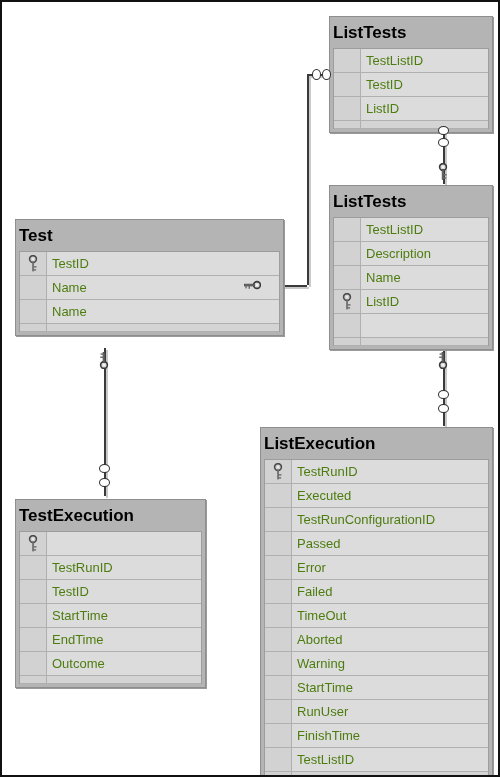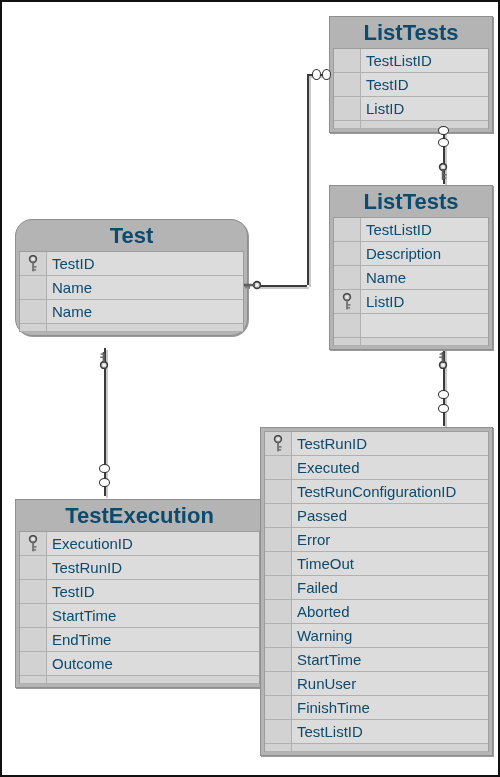--- a/index.html
+++ b/index.html
@@ -15,24 +15,23 @@
   .table{
     position:absolute;
     background:#b4b4b4;
     border:1px solid #8e8e8e;
     box-shadow:1px 1px 0 #9a9a9a;
     box-sizing:border-box;
     padding:3px;
     z-index:4;
   }
   .table-title{
-    text-align:center;
     font-weight:bold;
-    font-size:22px;
-    color:#0c4a6e;
+    font-size:17px;
+    color:#000000;
     line-height:26px;
     height:28px;
     letter-spacing:0px;
     white-space:nowrap;
     overflow:hidden;
   }
   .rows{
     border:1px solid #9d9d9d;
     border-bottom:none;
     background:#d9d9d9;
@@ -49,22 +48,22 @@
   .row.spacer{height:8px;background:#d4d4d4;}
   .rowkey{
     width:26px;
     flex:0 0 26px;
     border-right:1px solid #b0b0b0;
     background:#d2d2d2;
     position:relative;
   }
   .rowname{
     flex:1 1 auto;
-    font-size:15px;
-    color:#0c4a6e;
+    font-size:13px;
+    color:#4d7c0f;
     line-height:23px;
     padding-left:5px;
     white-space:nowrap;
     overflow:hidden;
   }
   
   .keyicon{
     position:absolute;left:7px;top:3px;width:12px;height:18px;
   }
 
@@ -141,21 +140,21 @@
         </div>
         <div class="row">
           <div class="rowkey"></div>
         </div>
         <div class="row spacer">
           <div class="rowkey"></div>
           <div class="rowname"></div>
         </div>
       </div>
     </div>
-    <div class="table" style="left: 13px; top: 217px; width: 233px; border-radius: 17px;">
+    <div class="table" style="left: 13px; top: 217px; width: 269px;">
       <div class="table-title">Test</div>
       <div class="rows">
         <div class="row">
           <div class="rowkey">
             <span class="keyicon"><svg viewBox="0 0 12 18" width="12" height="18">
                 <circle cx="6" cy="4" r="3.4" fill="none" stroke="#4a4a4a" stroke-width="1.6"></circle>
                 <circle cx="6" cy="4" r="1.1" fill="#f2f2f2"></circle>
                 <rect x="5.2" y="6.8" width="1.7" height="9.6" fill="#6a6a6a"></rect>
                 <rect x="6.9" y="11.2" width="2.6" height="1.4" fill="#6a6a6a"></rect>
                 <rect x="6.9" y="14.2" width="2.2" height="1.4" fill="#6a6a6a"></rect>
@@ -170,34 +169,33 @@
         <div class="row">
           <div class="rowkey"></div>
           <div class="rowname">Name</div>
         </div>
         <div class="row spacer">
           <div class="rowkey"></div>
           <div class="rowname"></div>
         </div>
       </div>
     </div>
-    <div class="table" style="left: 13px; top: 497px; width: 249px;">
+    <div class="table" style="left: 13px; top: 497px; width: 191px;">
       <div class="table-title">TestExecution</div>
       <div class="rows">
         <div class="row">
           <div class="rowkey">
             <span class="keyicon"><svg viewBox="0 0 12 18" width="12" height="18">
                 <circle cx="6" cy="4" r="3.4" fill="none" stroke="#4a4a4a" stroke-width="1.6"></circle>
                 <circle cx="6" cy="4" r="1.1" fill="#f2f2f2"></circle>
                 <rect x="5.2" y="6.8" width="1.7" height="9.6" fill="#6a6a6a"></rect>
                 <rect x="6.9" y="11.2" width="2.6" height="1.4" fill="#6a6a6a"></rect>
                 <rect x="6.9" y="14.2" width="2.2" height="1.4" fill="#6a6a6a"></rect>
               </svg></span>
           </div>
-          <div class="rowname">ExecutionID</div>
         </div>
         <div class="row">
           <div class="rowkey"></div>
           <div class="rowname">TestRunID</div>
         </div>
         <div class="row">
           <div class="rowkey"></div>
           <div class="rowname">TestID</div>
         </div>
         <div class="row">
@@ -212,20 +210,21 @@
           <div class="rowkey"></div>
           <div class="rowname">Outcome</div>
         </div>
         <div class="row spacer">
           <div class="rowkey"></div>
           <div class="rowname"></div>
         </div>
       </div>
     </div>
     <div class="table" style="left: 258px; top: 425px; width: 233px;">
+      <div class="table-title">ListExecution</div>
       <div class="rows">
         <div class="row">
           <div class="rowkey">
             <span class="keyicon"><svg viewBox="0 0 12 18" width="12" height="18">
                 <circle cx="6" cy="4" r="3.4" fill="none" stroke="#4a4a4a" stroke-width="1.6"></circle>
                 <circle cx="6" cy="4" r="1.1" fill="#f2f2f2"></circle>
                 <rect x="5.2" y="6.8" width="1.7" height="9.6" fill="#6a6a6a"></rect>
                 <rect x="6.9" y="11.2" width="2.6" height="1.4" fill="#6a6a6a"></rect>
                 <rect x="6.9" y="14.2" width="2.2" height="1.4" fill="#6a6a6a"></rect>
               </svg></span>
@@ -243,25 +242,25 @@
         <div class="row">
           <div class="rowkey"></div>
           <div class="rowname">Passed</div>
         </div>
         <div class="row">
           <div class="rowkey"></div>
           <div class="rowname">Error</div>
         </div>
         <div class="row">
           <div class="rowkey"></div>
+          <div class="rowname">Failed</div>
+        </div>
+        <div class="row">
+          <div class="rowkey"></div>
           <div class="rowname">TimeOut</div>
-        </div>
-        <div class="row">
-          <div class="rowkey"></div>
-          <div class="rowname">Failed</div>
         </div>
         <div class="row">
           <div class="rowkey"></div>
           <div class="rowname">Aborted</div>
         </div>
         <div class="row">
           <div class="rowkey"></div>
           <div class="rowname">Warning</div>
         </div>
         <div class="row">

